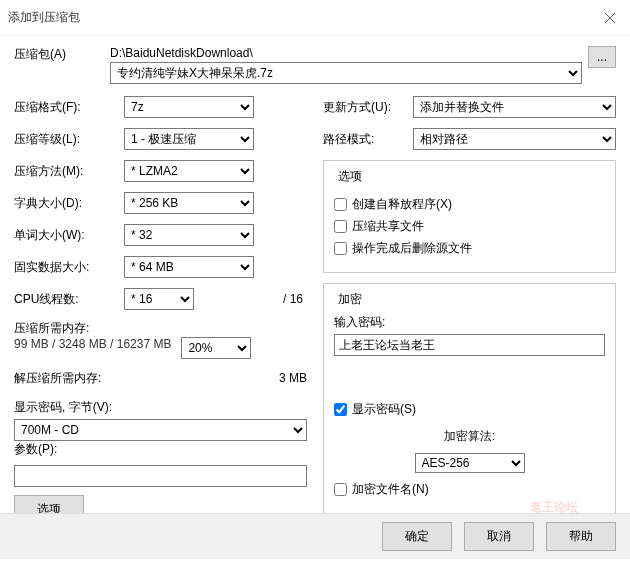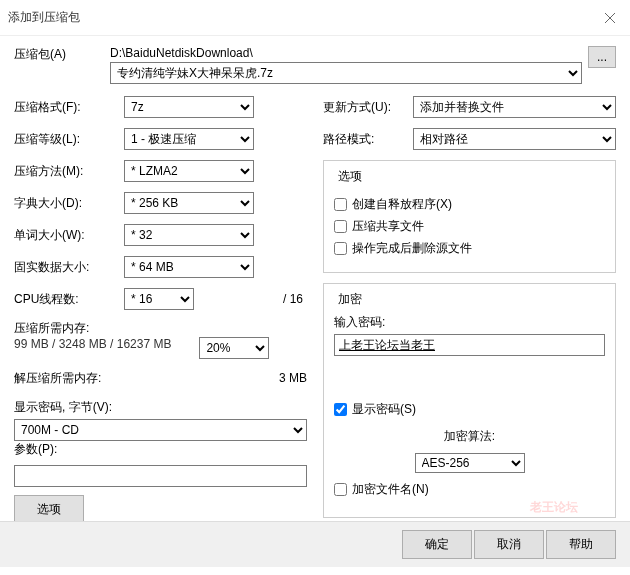--- a/index.html
+++ b/index.html
@@ -25,24 +25,24 @@
 .combo-wide { width: 140px; }
 .right-val { text-align: right; flex: 1; padding-right: 4px; }
 .mem-row { display: flex; margin-bottom: 4px; }
 .fieldset { border: 1px solid #ccc; padding: 8px 10px 10px; margin-bottom: 10px; }
 .fieldset .legend { margin-top: -16px; background: #fff; display: inline-block; padding: 0 4px; margin-bottom: 6px; }
 .check-row { display: flex; align-items: center; margin: 5px 0; gap: 5px; }
 .check-row input[type="checkbox"] { width: 13px; height: 13px; }
 .param-input { margin-top: 4px; }
 .btn { border: 1px solid #adadad; background: #e1e1e1; padding: 5px 18px; cursor: pointer; min-width: 70px; }
 .option-btn-row { margin-top: 8px; }
-.bottom-bar { position: absolute; bottom: 8px; left: 0; right: 0; display: flex; justify-content: flex-end; gap: 2px; padding: 8px 14px; border-top: 1px solid #ddd; background: #f0f0f0; }
+.bottom-bar { position: absolute; bottom: 16px; left: 0; right: 0; display: flex; justify-content: flex-end; gap: 12px; padding: 8px 14px; border-top: 1px solid #ddd; background: #f0f0f0; }
 .watermark { position: absolute; right: 20px; bottom: 40px; font-size: 32px; font-weight: bold; color: rgba(255,100,100,0.25); pointer-events: none; }
 .watermark .sub { font-size: 14px; display: block; text-align: right; color: rgba(200,100,100,0.25); }
-.pwd-input { width: 100%; text-decoration: underline; }
+.pwd-input { width: 100%; }
 .enc-row { display: flex; align-items: center; gap: 8px; margin-top: 10px; flex-direction: column; }
 .enc-row .lbl { flex: 0 0 auto; }
 .enc-row select { flex: 1; width: 110px; }
 .sub-info { color: #333; margin-bottom: 10px; }
 </style>
 </head>
 <body>
 
 <div class="titlebar">
   <span class="title">添加到压缩包</span>
@@ -93,21 +93,21 @@
       </div>
       <div class="form-row">
         <div class="lbl">CPU线程数:</div>
         <select style="width:70px"><option>* 16</option></select>
         <div class="right-val">/ 16</div>
       </div>
       <div>
         <div>压缩所需内存:</div>
         <div class="mem-row">
           <div class="sub-info" style="margin-bottom:0">99 MB / 3248 MB / 16237 MB</div>
-          <select style="width:70px;margin-left:28px"><option>20%</option></select>
+          <select style="width:70px;margin-left:10px"><option>20%</option></select>
         </div>
       </div>
       <div class="form-row" style="margin-top:8px">
         <div class="lbl" style="width:auto;flex:1">解压缩所需内存:</div>
         <div>3 MB</div>
       </div>
       <div>
         <div style="margin-bottom:3px">显示密码, 字节(V):</div>
         <select style="width:100%"><option>700M - CD</option></select>
       </div>

